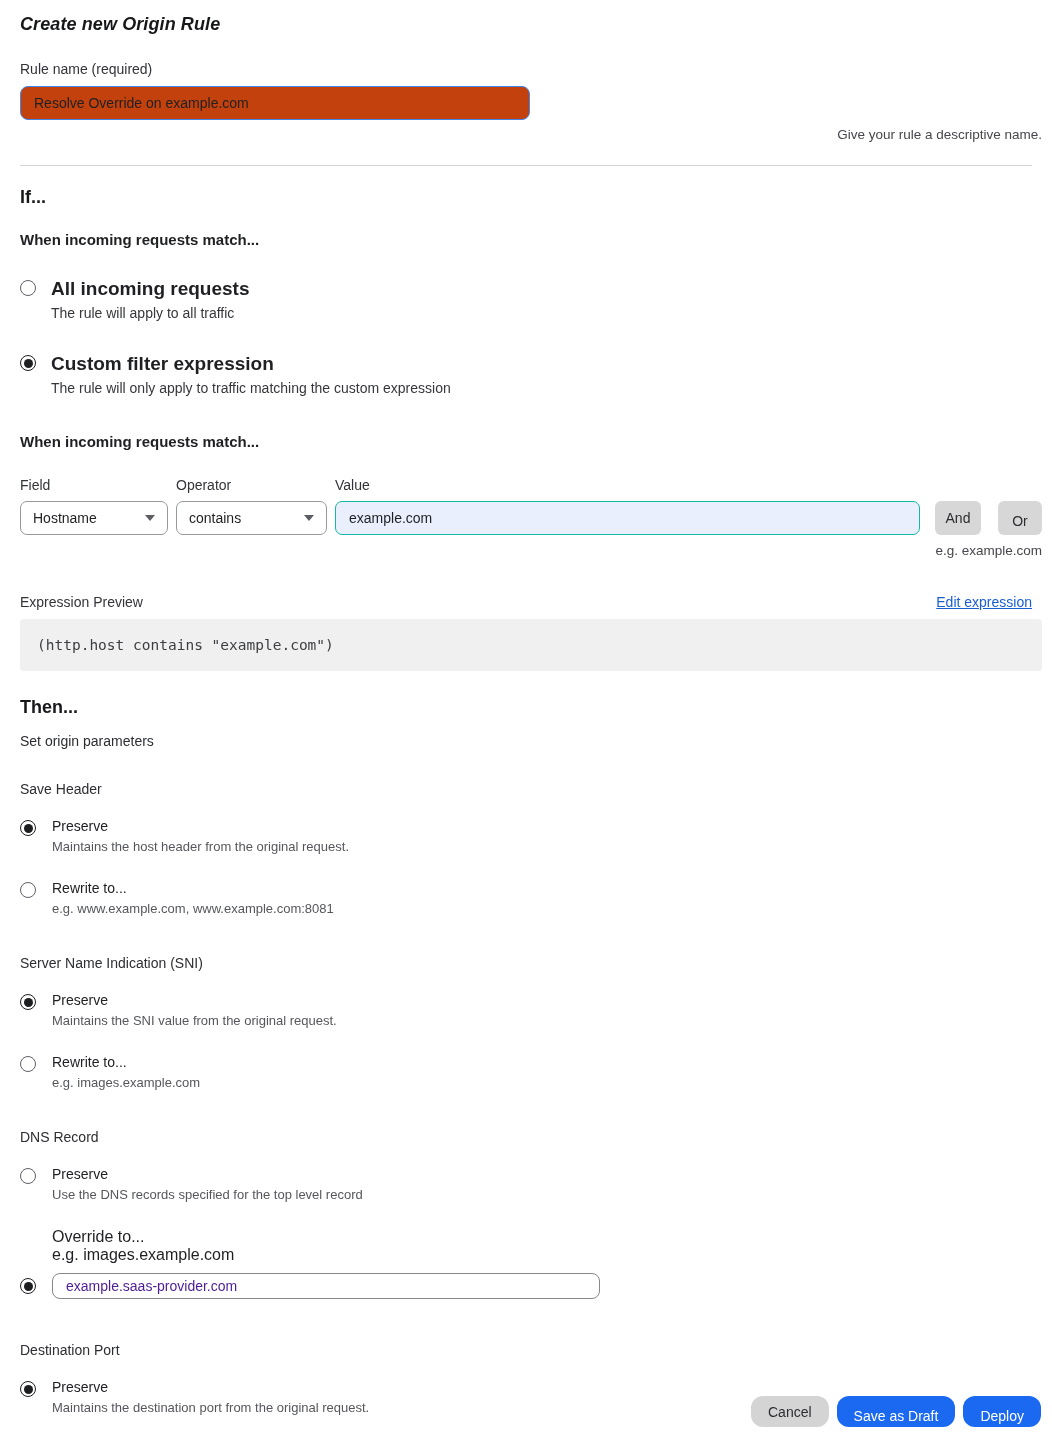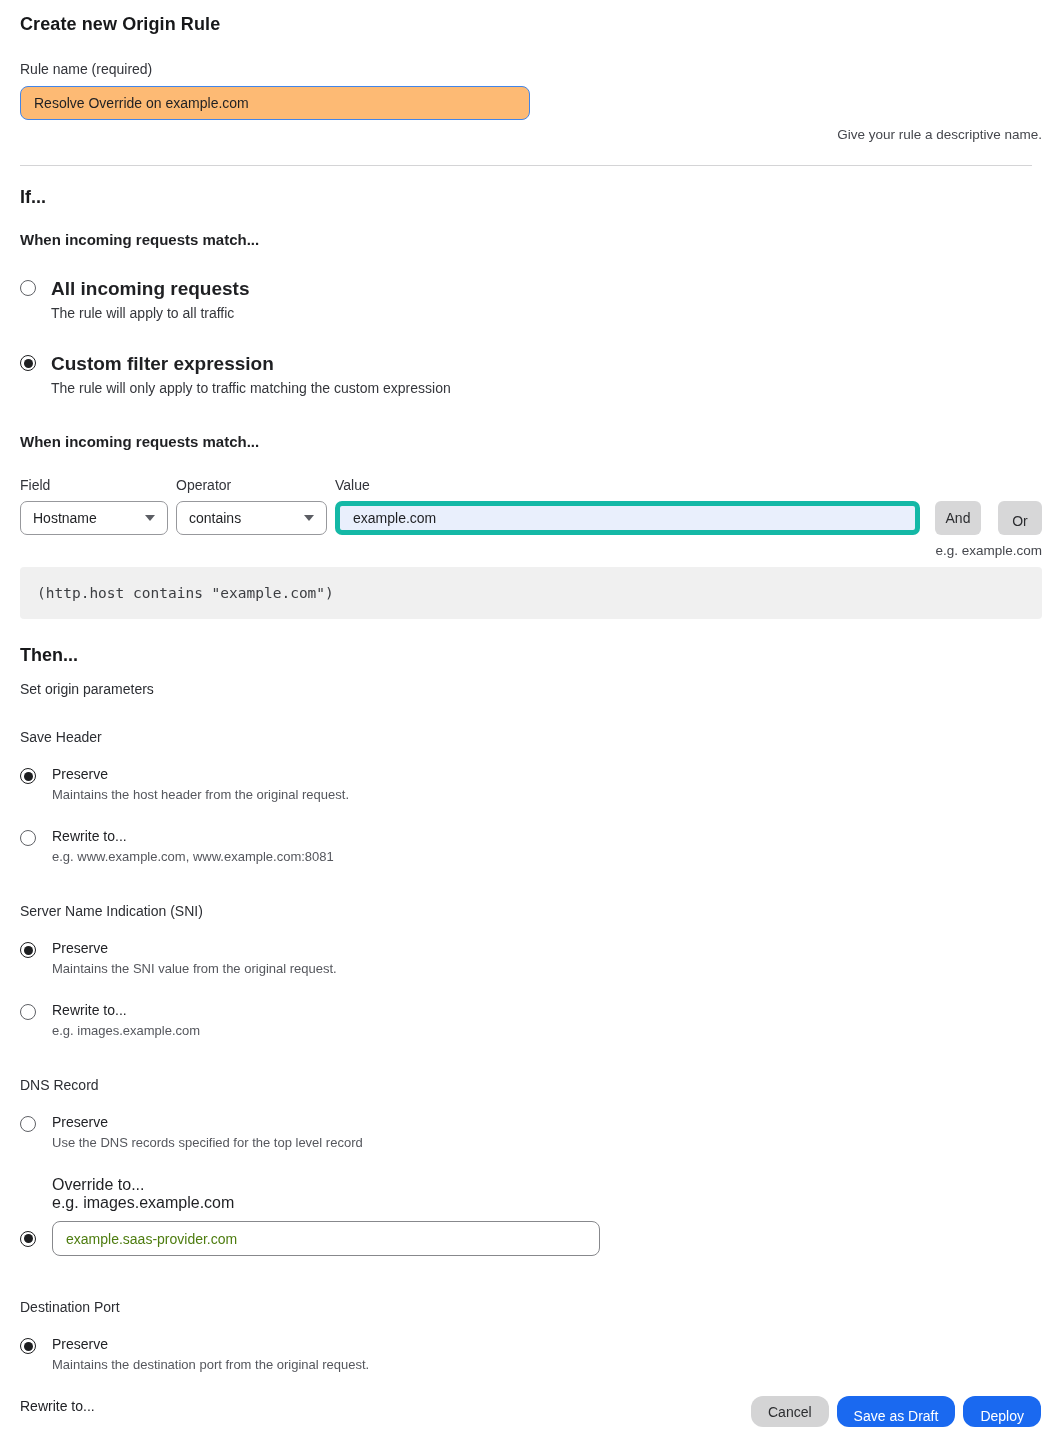--- a/index.html
+++ b/index.html
@@ -5,29 +5,29 @@
   * { margin:0; padding:0; box-sizing:border-box; }
   html,body { background:#ffffff; }
   body {
     width:1052px; min-height:1440px;
     font-family:"Liberation Sans", sans-serif;
     color:#1f2023;
     position:relative;
   }
   .page { padding:14px 10px 0 20px; width:1052px; min-height:1440px; position:relative; }
 
-  .page-title { font-size:18px; font-weight:bold; color:#17181a; letter-spacing:.1px; }
+  .page-title { font-size:18px; font-weight:bold; color:#17181a; letter-spacing:.1px;font-style:italic; }
 
   .field-label { font-size:14px; color:#32343a; }
   .helper { font-size:13.5px; color:#45474d;text-align:right; }
 
   .rule-name-block { margin-top:26px; }
   .rule-name-input {
     display:block; margin-top:9px; width:510px; height:34px;
-    border:1.5px solid #4285e8; border-radius:8px; background:#fdba74;
+    border:1.5px solid #4285e8; border-radius:8px; background:#c2410c;
     padding:0 13px; font-size:14px; color:#1f2023;
     font-family:"Liberation Sans", sans-serif; outline:none;
   }
   .rule-name-helper { margin-top:7px; }
 
   .divider { border:none; border-top:1px solid #d4d4d6; margin:23px 10px 0 0; }
 
   .h-if { margin-top:21px; font-size:18px; font-weight:bold; color:#17181a; }
   .h-sub { margin-top:23px; font-size:15px; font-weight:bold; color:#1f2023; }
 
@@ -55,21 +55,21 @@
     display:flex; align-items:center; justify-content:space-between;
     padding:0 12px; font-size:14px; color:#1f2023; cursor:pointer;
   }
   .select .caret {
     width:0; height:0; border-left:5px solid transparent; border-right:5px solid transparent;
     border-top:6px solid #5b5d63; margin-left:8px;
   }
   .sel-field { width:148px; margin-right:8px;text-align:right; }
   .sel-operator { width:151px; margin-right:8px; }
   .value-input {
-    width:585px; height:34px; border:5px solid #14b8a6; border-radius:7px;
+    width:585px; height:34px; border:1px solid #14b8a6; border-radius:7px;
     background:#e9effc; padding:0 13px; font-size:14px; color:#1f2023;
     font-family:"Liberation Sans", sans-serif; outline:none; margin-right:15px;
   }
   .btn-gray {
     height:34px; border:none; border-radius:6px; background:#d7d7d8; color:#2c2d30;
     font-size:14px; font-family:"Liberation Sans", sans-serif; cursor:pointer;
     padding:0 14px;
   }
   .btn-and { margin-right:17px; width:46px; padding:0; }
   .btn-or { width:44px; padding:12px; }
@@ -96,22 +96,22 @@
   .t-opt .t-label { font-size:14px; color:#212226; }
   .t-opt .t-desc { font-size:13px; color:#55575d; margin-top:5px; }
   .t-opt.gap2 { margin-top:26px; }
 
   
   .override-block { margin-top:26px; }
   .override-texts { margin-left:32px; }
   .override-row { display:flex; align-items:center; gap:16px; margin-top:9px; }
   .override-row .radio { margin-top:0; }
   .override-input {
-    width:548px; height:35px; border:1px solid #87888c; border-radius:8px; background:#fff;
-    padding:0 13px; font-size:14px; color:#4d7c0f;
+    width:548px; height:26px; border:1px solid #87888c; border-radius:8px; background:#fff;
+    padding:0 13px; font-size:14px; color:#4c1d95;
     font-family:"Liberation Sans", sans-serif; outline:none;
   }
 
   
   .footer { position:absolute; left:0; top:1396px; width:1052px; display:flex; justify-content:flex-end; gap:8px; padding-right:11px; }
   .btn { height:31px; border:none; border-radius:12px; font-size:14px; font-family:"Liberation Sans", sans-serif; cursor:pointer; }
   .btn-cancel { background:#d4d4d5; color:#2c2d30; padding:0 17px; }
   .btn-blue { background:#1a69f0; color:#ffffff; padding:12px 17px; }
 </style>
 </head>
@@ -164,20 +164,24 @@
     <div class="select sel-operator">
       <span>contains</span>
       <span class="caret"></span>
     </div>
     <input class="value-input" type="text" value="example.com" style="">
     <button class="btn-gray btn-and">And</button>
     <button class="btn-gray btn-or">Or</button>
   </div>
   <div class="helper value-helper">e.g. example.com</div>
 
+  <div class="expr-header">
+    <div class="field-label">Expression Preview</div>
+    <a class="expr-link">Edit expression</a>
+  </div>
   <div class="expr-code">(http.host contains "example.com")</div>
 
   <div class="h-then">Then...</div>
   <div class="then-sub">Set origin parameters</div>
 
   <div class="g-host">
     <div class="group-title">Save Header</div>
     <div class="t-opt">
       <span class="radio checked"></span>
       <div>

